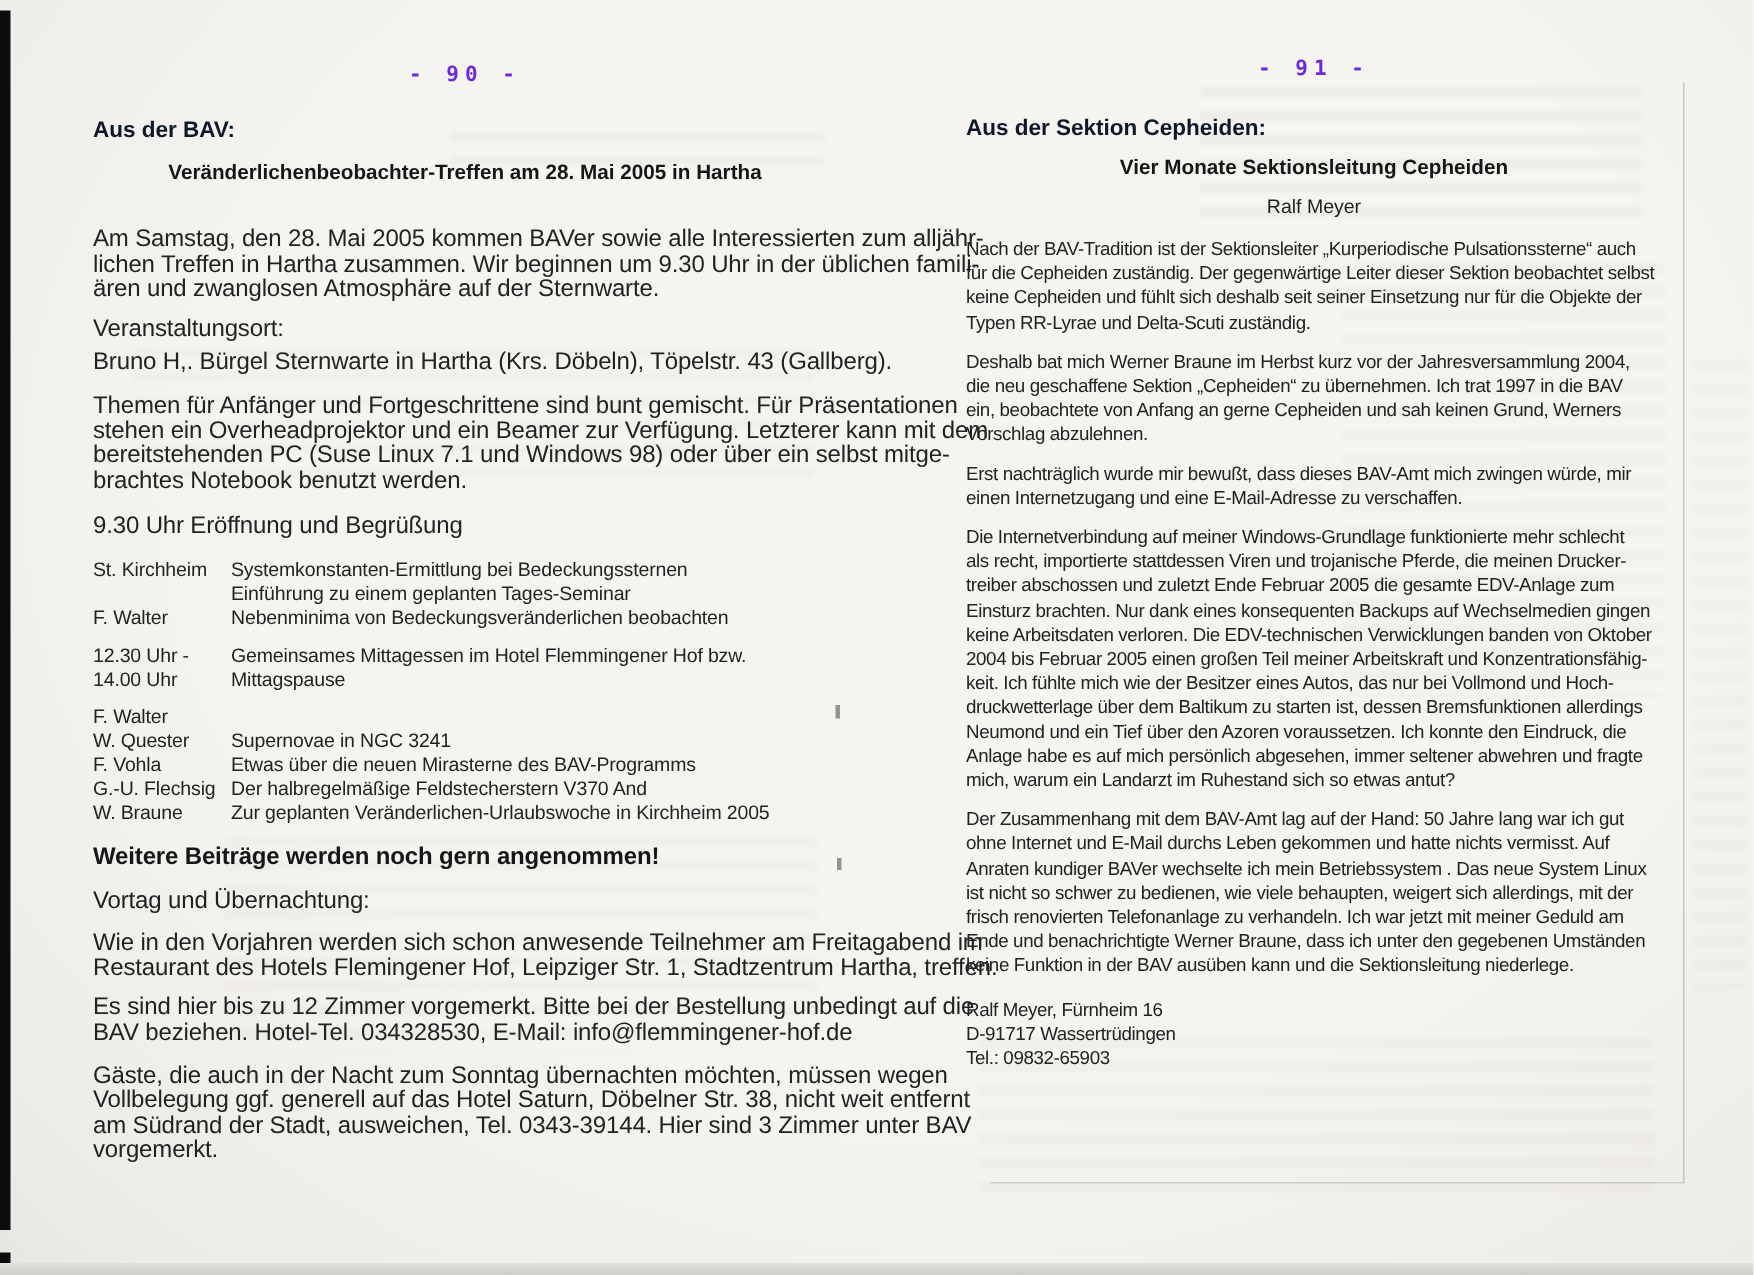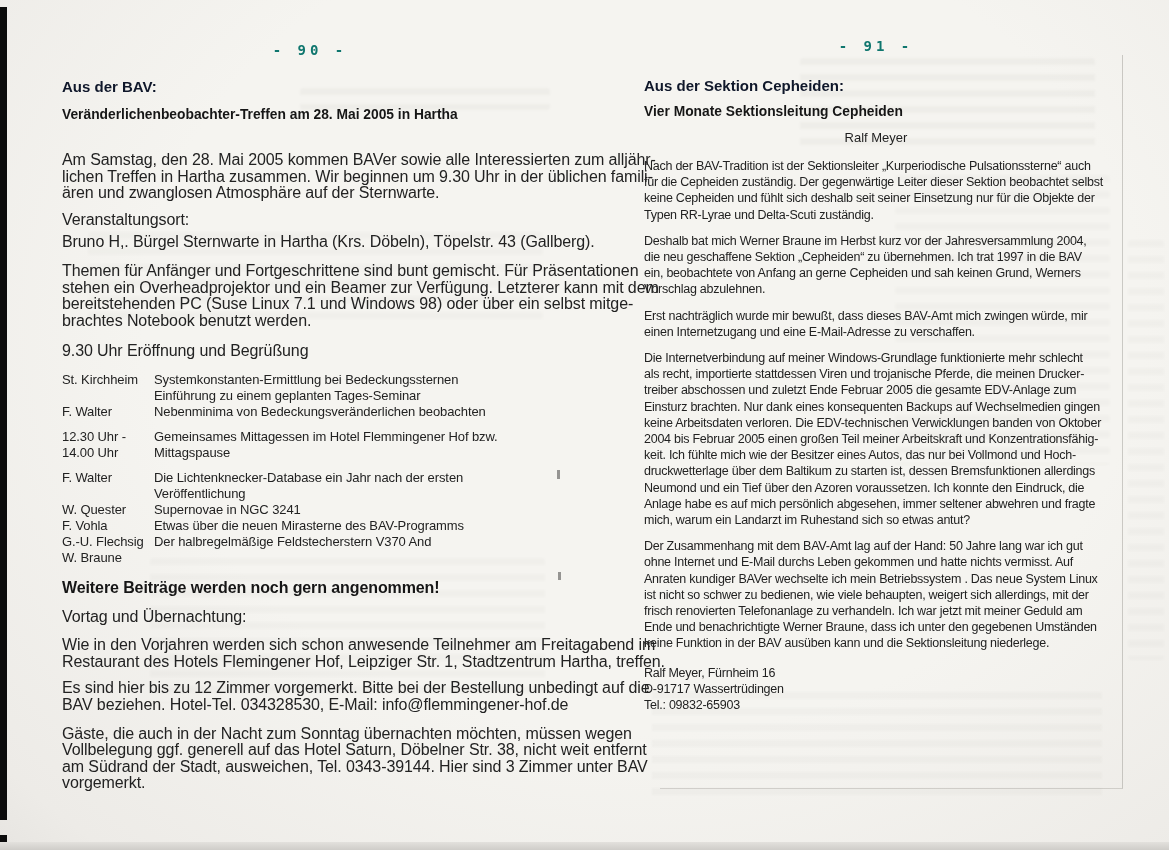--- a/index.html
+++ b/index.html
@@ -47,34 +47,34 @@
   .g7 { left: 1128px; top: 240px; width: 36px; height: 420px; opacity: .40; }
 
   
   .page { position: absolute; }
   .page-left  { left: 62px;  top: 42px; width: 496px; }
   .page-right { left: 644px; top: 38px; width: 464px; }
 
   .pagenum {
     font-family: "DejaVu Sans Mono", monospace;
     font-size: 14px; font-weight: 700; letter-spacing: 4px;
-    text-align: center; color: #0f766e;
+    text-align: center; color: #6d28d9;
     margin: 0 0 20px 0;
   }
   .page-right .pagenum { margin-bottom: 23px; }
 
   .kicker {
     font-size: 15px; font-weight: 700; color: #0f172a;
     margin: 0 0 12px 0;
   }
   .page-right .kicker { margin-bottom: 10px; }
 
   .title {
     font-size: 13.8px; font-weight: 700; color: #161616;
-    margin: 0 0 30px 0;
+    text-align: center; margin: 0 0 30px 0;
   }
   .page-right .title { margin-bottom: 11px; }
 
   .author { font-size: 13px; text-align: center; margin: 0 0 13px 0; }
 
   .body-text {
     font-size: 16px; line-height: 16.6px; letter-spacing: -0.1px;
     white-space: pre; margin: 0 0 10px 0; color: #222;
   }
   .page-right .body-text { font-size: 12.5px; line-height: 16.2px; letter-spacing: -0.25px; margin-bottom: 10px; }
@@ -147,37 +147,36 @@
       <div>Nebenminima von Bedeckungsveränderlichen beobachten</div>
     </div>
     <div class="sched-row gap-after">
       <div>12.30 Uhr -
 14.00 Uhr</div>
       <div>Gemeinsames Mittagessen im Hotel Flemmingener Hof bzw.
 Mittagspause</div>
     </div>
     <div class="sched-row">
       <div>F. Walter</div>
-      <div>Die Lichtenknecker-Database ein Jahr nach der ersten
-Veröffentlichung</div>
     </div>
     <div class="sched-row">
       <div>W. Quester</div>
       <div>Supernovae in NGC 3241</div>
     </div>
     <div class="sched-row">
       <div>F. Vohla</div>
       <div>Etwas über die neuen Mirasterne des BAV-Programms</div>
     </div>
     <div class="sched-row">
       <div>G.-U. Flechsig</div>
       <div>Der halbregelmäßige Feldstecherstern V370 And</div>
     </div>
     <div class="sched-row">
       <div>W. Braune</div>
+      <div>Zur geplanten Veränderlichen-Urlaubswoche in Kirchheim 2005</div>
     </div>
   </div>
 
   <p class="body-text bold-note">Weitere Beiträge werden noch gern angenommen!</p>
   <p class="body-text mb-m">Vortag und Übernachtung:</p>
   <p class="body-text">Wie in den Vorjahren werden sich schon anwesende Teilnehmer am Freitagabend im
 Restaurant des Hotels Flemingener Hof, Leipziger Str. 1, Stadtzentrum Hartha, treffen.</p>
   <p class="body-text mb-m">Es sind hier bis zu 12 Zimmer vorgemerkt. Bitte bei der Bestellung unbedingt auf die
 BAV beziehen. Hotel-Tel. 034328530, E-Mail: info@flemmingener-hof.de</p>
   <p class="body-text">Gäste, die auch in der Nacht zum Sonntag übernachten möchten, müssen wegen

